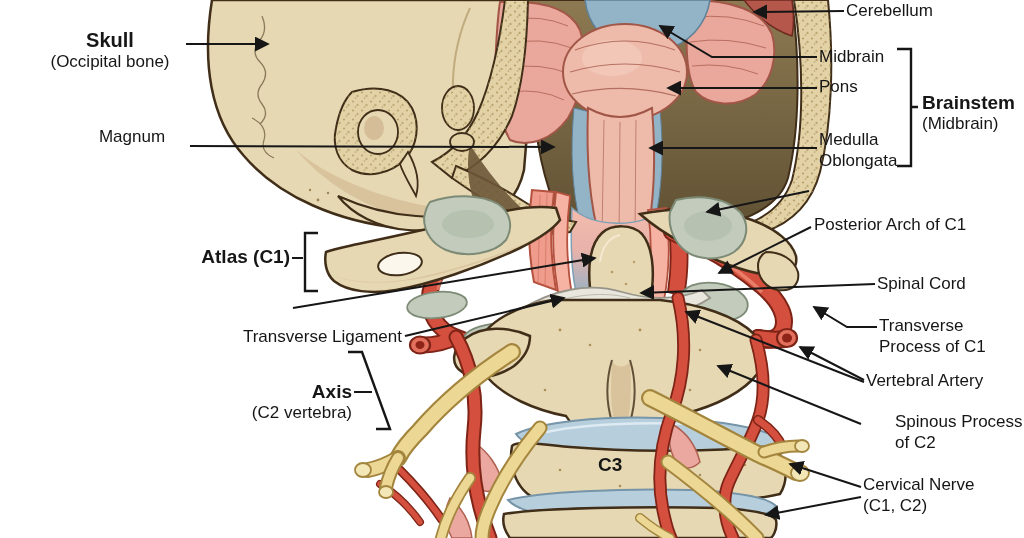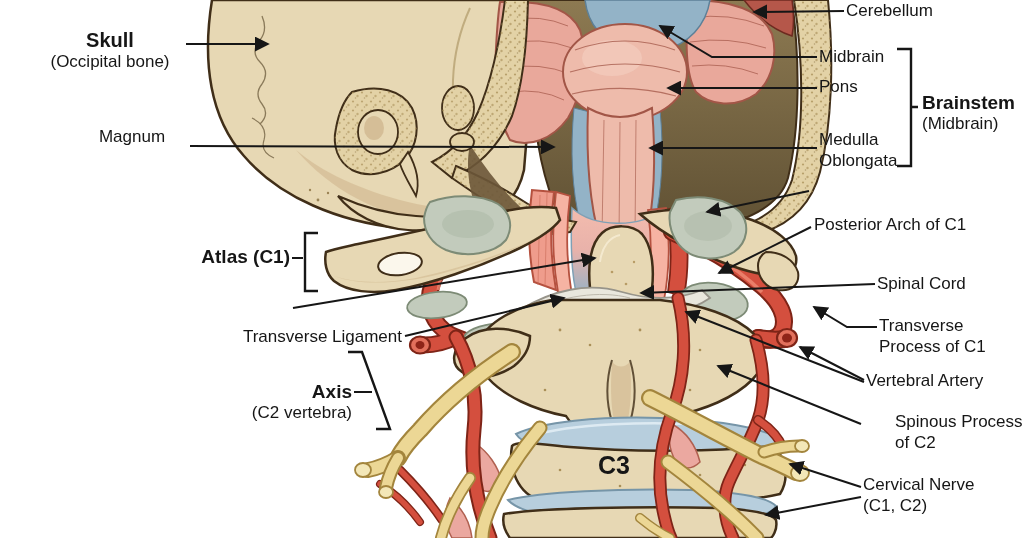--- a/index.html
+++ b/index.html
@@ -4,21 +4,21 @@
 <style>
   html,body{margin:0;padding:0;background:#ffffff;}
   .stage{position:relative;width:1024px;height:538px;background:#fff;overflow:hidden;
          font-family:"Liberation Sans",sans-serif;}
   .art,.leaders{position:absolute;left:0;top:0;width:1024px;height:538px;}
   .lab{position:absolute;color:var(--ink,#161616);font-size:17px;line-height:20.5px;white-space:nowrap;}
   .lab span{display:block;}
   .r{text-align:right}.c{text-align:center}
   .b{font-weight:700;font-size:19px;line-height:22px;}
   .b20{font-weight:700;font-size:20px;line-height:23px;}
-  .cx{font-weight:700;font-size:25px;}
+  .cx{font-weight:700;font-size:19px;}
   .ld{stroke:var(--ink,#161616);stroke-width:2;fill:none;}
   .bk{stroke:var(--ink,#161616);stroke-width:2.4;fill:none;}
   .o{stroke:var(--outline,#402e18);}
 </style>
 </head>
 <body>
 
 <div class="stage">
 
   <svg class="art" viewBox="0 0 1024 538">

